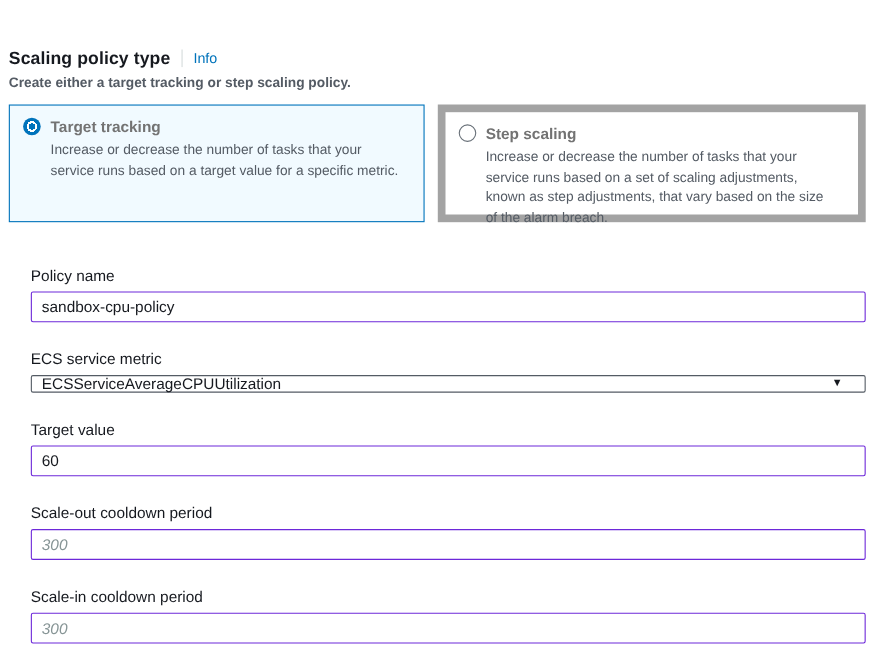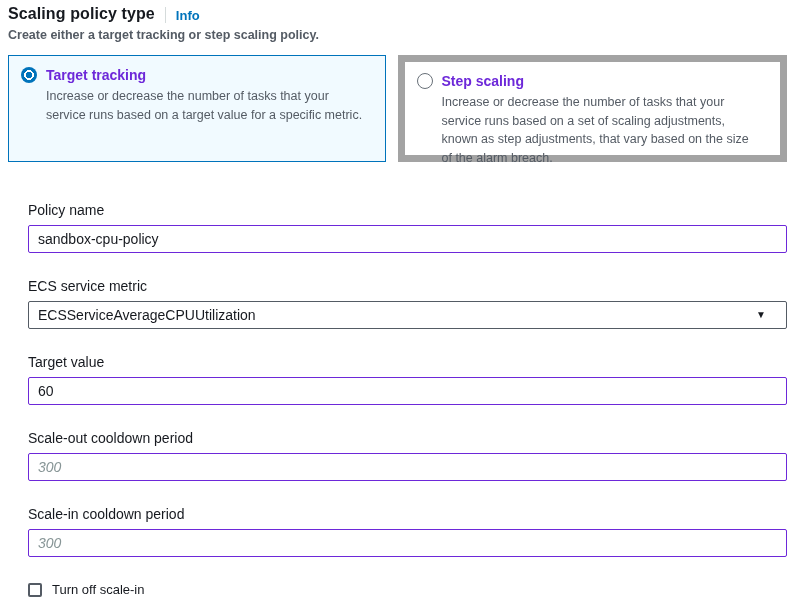--- a/index.html
+++ b/index.html
@@ -6,39 +6,39 @@
   html, body {
     width: 796px; height: 597px;
     background: #ffffff;
     font-family: "Liberation Sans", sans-serif;
     color: #16191f;
     overflow: hidden;
   }
   .page { padding: 5px 9px 0 8px; width: 796px; }
 
   
-  .header-row { display: flex; align-items: flex-end; }
+  .header-row { display: flex; align-items: flex-start; margin-top: 40px; }
   .page-title { font-size: 16px; font-weight: 700; color: #16191f; letter-spacing: .1px; }
   .title-divider { width: 1px; height: 16px; background: #d5dbdb; margin: 0 10px; }
-  .info-link { font-size: 13px; font-weight: 700; color: #0073bb; text-decoration: none; cursor: pointer; }
+  .info-link { font-size: 13px; font-weight: 400; color: #0073bb; text-decoration: none; cursor: pointer; }
   .page-subtitle { font-size: 12.5px; color: #545b64; margin-top: 5px; font-weight: bold; }
 
   
   .cards { display: flex; gap: 12px; margin-top: 13px; }
   .card {
     flex: 1 1 0;
     height: 107px;
     border: 7px solid #a3a3a3;
     background: #ffffff;
     padding: 11px 12px;
     cursor: pointer;
   }
   .card.selected { border: 1px solid #0073bb; background: #f1faff; }
   .card-title-row { display: flex; align-items: center; gap: 9px; }
-  .card-title { font-size: 14px; font-weight: 700; color: #6d28d9; }
+  .card-title { font-size: 14px; font-weight: 700; color: #737373; }
   .card-desc {
     margin: 4px 0 0 25px;
     font-size: 12.5px; line-height: 1.48; color: #545b64;
     padding-right: 6px;
   }
   .radio {
     width: 16px; height: 16px; border-radius: 50%;
     flex: 0 0 16px;
   }
   .radio.checked {
@@ -56,21 +56,21 @@
     width: 100%; height: 28px;
     border: 1px solid #6d28d9; border-radius: 2px;
     padding: 0 9px;
     font-family: "Liberation Sans", sans-serif;
     font-size: 14px; color: #16191f;
     background: #ffffff;
     outline: none;
   }
   .text-input::placeholder { color: #879596; font-style: italic; opacity: 1; }
   .select-box {
-    width: 100%; height: 28px;
+    width: 100%; height: 16px;
     border: 1px solid #545b64; border-radius: 2px;
     padding: 0 20px 0 9px;
     display: flex; align-items: center; justify-content: space-between;
     font-size: 14px; color: #16191f;
     background: #ffffff; cursor: pointer;
   }
   .select-caret { font-size: 10px; color: #16191f; line-height: 1; }
 
   
   .checkbox-row { display: flex; align-items: center; gap: 10px; margin-top: 1px; cursor: pointer; }

